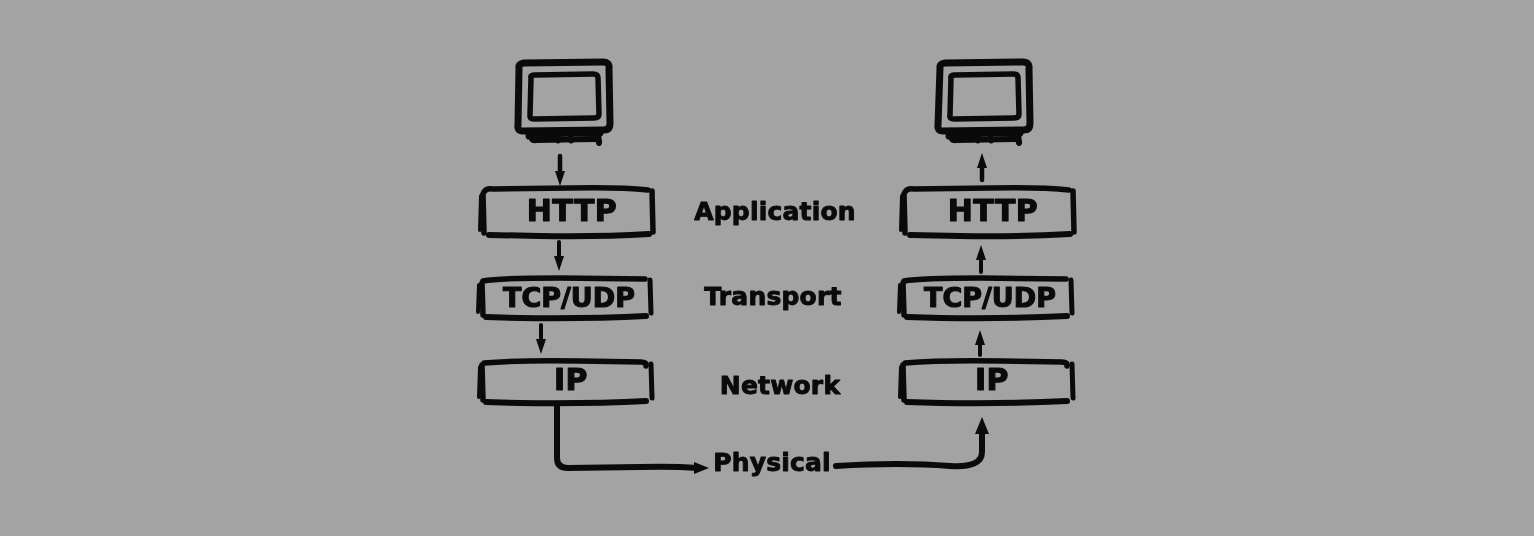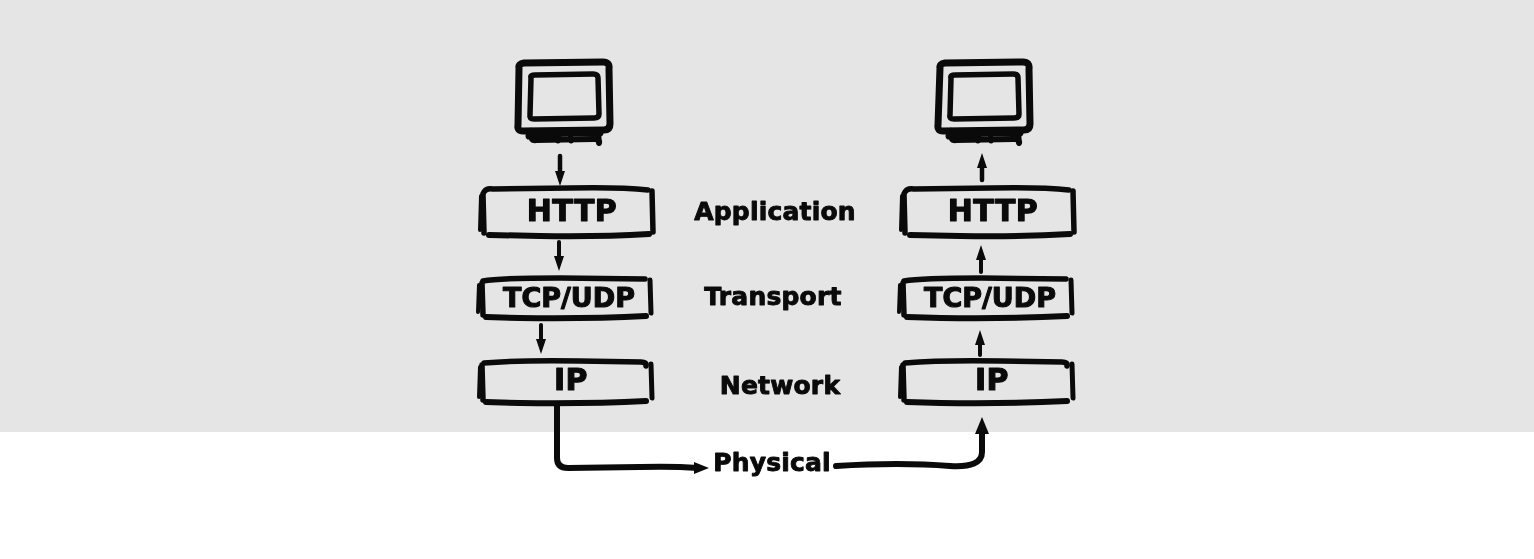--- a/index.html
+++ b/index.html
@@ -10,22 +10,22 @@
   }
   body {
     width: 1534px;
     height: 559px;
     overflow: hidden;
     font-family: "DejaVu Sans", sans-serif;
   }
   #canvas {
     position: relative;
     width: 1534px;
-    height: 432px;
-    background: #e5e5e5;
+    height: 536px;
+    background: #a3a3a3;
   }
   #canvas svg {
     position: absolute;
     top: 0;
     left: 0;
     width: 1534px;
     height: 559px;
   }
   .hand-text {
     font-family: "DejaVu Sans", sans-serif;

